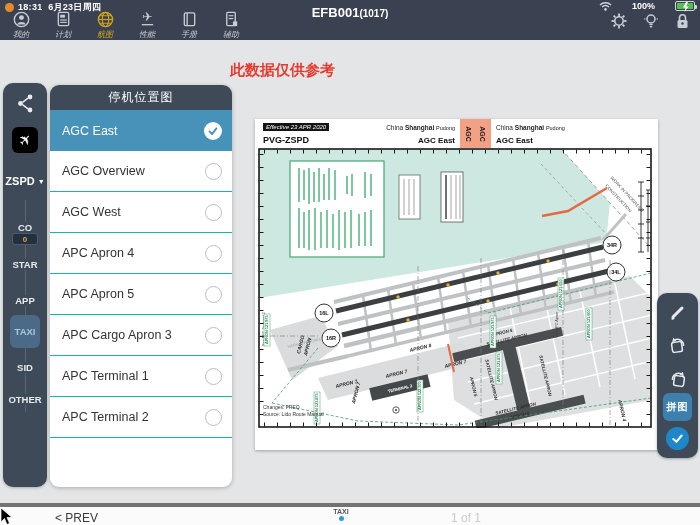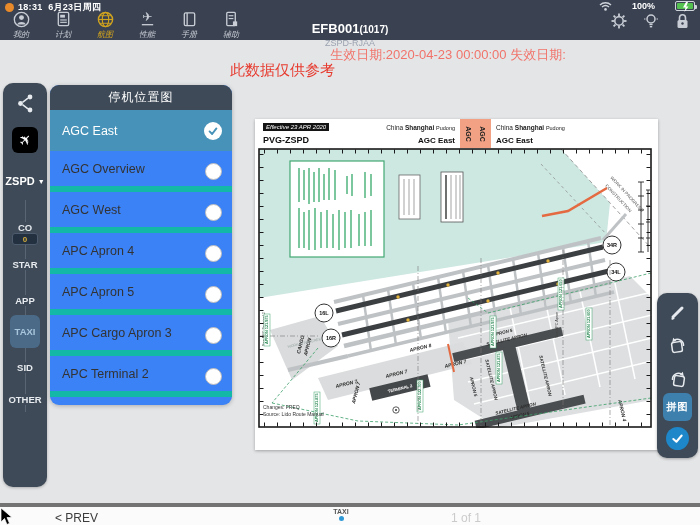--- a/index.html
+++ b/index.html
@@ -13,46 +13,46 @@
   .rec-dot { position:absolute; left:5px; top:3px; width:9px; height:9px; border-radius:50%; background:#e88a2a; }
   .status-right { position:absolute; right:5px; top:1px; display:flex; align-items:center; gap:20px; color:#fff; font-size:9px; font-weight:bold; }
   .batt { position:relative; width:20px; height:10px; border:1px solid #cfd3da; border-radius:2px; }
   .batt .fill { position:absolute; left:1px; top:1px; bottom:1px; width:16px; background:#54c04f; border-radius:1px; }
   .batt .nub { position:absolute; right:-3px; top:3px; width:2px; height:4px; background:#cfd3da; border-radius:0 1px 1px 0; }
   .nav-tabs { position:absolute; left:0; top:11px; display:flex; }
   .nav-tab { width:42px; height:29px; display:flex; flex-direction:column; align-items:center; gap:1px; color:#c9ced6; }
   .nav-tab .lbl { font-size:8px;font-style:italic; }
   .nav-tab.active { color:#d2a41e; }
   .title-block { position:absolute; left:250px; width:200px; top:5px; text-align:center; color:#fff; }
-  .title-block .t1 { font-size:13px; font-weight:bold;margin-top:16px; }
+  .title-block .t1 { font-size:13px; font-weight:bold; }
   .title-block .t1 .fno { font-size:10px; }
   .title-block .t2 { font-size:9px; color:#9ba3b0; margin-top:2px; }
   .action-icons { position:absolute; right:10px; top:13px; display:flex; gap:16px; align-items:center; }
 
   
   .validity { position:absolute; left:233px; top:46px; width:430px; text-align:center; font-size:13px; color:#f1736a; }
-  .disclaimer { position:absolute; left:230px; top:61px; font-size:15px; font-weight:normal; color:#e73a2e; }
+  .disclaimer { position:absolute; left:230px; top:61px; font-size:15px; font-weight:bold; color:#e73a2e; }
 
   
   .rail { position:absolute; left:3px; top:83px; width:44px; height:404px; background:#3e4a57; border-radius:10px; box-shadow:0 1px 3px rgba(0,0,0,.25); }
   .rail .vline { position:absolute; left:22px; top:117px; height:212px; border-left:1px solid #5a6573; }
   .rail-share { position:absolute; left:13px; top:10px; }
   .plane-btn { position:absolute; left:9px; top:44px; width:26px; height:26px; background:#000; border-radius:6px; color:#fff; text-align:center; font-size:15px; line-height:26px; }
   .plane-btn span { display:inline-block; transform:rotate(-45deg); }
   .apt-dd { position:absolute; left:0; top:92px; width:44px; text-align:center; color:#fff; font-size:11px; font-weight:bold; }
   .apt-dd .arr { font-size:7px; vertical-align:1px; }
   .cat { position:absolute; width:44px; text-align:center; color:#e7ebef; font-size:9.5px; font-weight:bold; }
   .cat span { background:#3e4a57; padding:0 3px; }
   .badge0 { position:absolute; left:9px; top:150px; width:26px; height:12px; background:#233040; border:1px solid #4c5c6e; border-radius:3px; color:#d6ae3c; font-size:8px; font-weight:bold; text-align:center; line-height:11px; }
   .cat-active { position:absolute; left:7px; top:232px; width:30px; height:33px; background:#4a6a88; border-radius:6px; color:#a9c6dc; font-size:9.5px; font-weight:bold; display:flex; align-items:center; justify-content:center; }
 
   
-  .panel { position:absolute; left:50px; top:85px; width:182px; height:320px; background:#3b82f6; border-radius:9px; overflow:hidden; box-shadow:0 1px 4px rgba(0,0,0,.25); }
+  .panel { position:absolute; left:50px; top:85px; width:182px; height:402px; background:#ffffff; border-radius:9px; overflow:hidden; box-shadow:0 1px 4px rgba(0,0,0,.25); }
   .panel-head { height:25px; background:#3e4a57; color:#fff; font-size:12px; display:flex; align-items:center; justify-content:center; letter-spacing:1px; }
-  .item { position:relative; height:41px; border-bottom:6px solid #14b8a6; display:flex; align-items:center; }
+  .item { position:relative; height:41px; border-bottom:1px solid #14b8a6; display:flex; align-items:center; }
   .item .lab { margin-left:12px; font-size:12.5px; color:#333; }
   .item .radio { position:absolute; right:10px; top:12px; width:17px; height:17px; border:1.5px solid #bdbdbd; border-radius:50%; background:#fff; }
   .item.sel { background:#4792b8; border-bottom:none; }
   .item.sel .lab { color:#fff; }
   .item .checkc { position:absolute; right:10px; top:12px; width:18px; height:18px; border-radius:50%; background:#fff; display:flex; align-items:center; justify-content:center; }
 
   
   .page { position:absolute; left:255px; top:119px; width:403px; height:331px; background:#fff; box-shadow:0 1px 3px rgba(0,0,0,.3); }
   .eff-box { position:absolute; left:8px; top:4px; background:#141414; color:#fff; font-size:6px; font-style:italic; padding:1px 3px; }
   .proute { position:absolute; left:8px; top:16px; font-size:9px; font-weight:bold; color:#111; }
@@ -160,21 +160,20 @@
           <line x1="6" y1="5" x2="11" y2="5" stroke="#c9ced6" stroke-width="1.2"></line>
           <line x1="6" y1="8" x2="11" y2="8" stroke="#c9ced6" stroke-width="1.2"></line>
           <rect x="10.5" y="11" width="4.5" height="5" fill="#c9ced6"></rect>
         </svg>
         <span class="lbl">辅助</span>
       </div>
     </div>
 
     <div class="title-block">
       <div class="t1"><span>EFB001</span><span class="fno">(1017)</span></div>
-      <div class="t2">ZSPD-RJAA</div>
     </div>
 
     <div class="action-icons">
       <svg width="16" height="16" viewBox="0 0 16 16">
         <circle cx="8" cy="8" r="4.2" fill="none" stroke="#c9ced6" stroke-width="1.6"></circle>
         <g stroke="#c9ced6" stroke-width="1.8">
           <line x1="8" y1="0.5" x2="8" y2="3"></line>
             <line x1="8" y1="13" x2="8" y2="15.5"></line>
           <line x1="0.5" y1="8" x2="3" y2="8"></line>
             <line x1="13" y1="8" x2="15.5" y2="8"></line>
@@ -192,21 +191,20 @@
         <line x1="13.5" y1="6" x2="15" y2="6" stroke="#c9ced6" stroke-width="1.2"></line>
       </svg>
       <svg width="15" height="16" viewBox="0 0 15 16">
         <rect x="2.5" y="7" width="10" height="8" rx="1.5" fill="#c9ced6"></rect>
         <path d="M4.5,7 V4.8 a3,3 0 0 1 6,0 V7" fill="none" stroke="#c9ced6" stroke-width="1.6"></path>
         <circle cx="7.5" cy="10.5" r="1.2" fill="#3a4150"></circle>
       </svg>
     </div>
   </div>
 
-  <div class="validity">生效日期:2020-04-23 00:00:00 失效日期:</div>
   <div class="disclaimer">此数据仅供参考</div>
 
   <div class="rail">
     <div class="rail-share">
       <svg width="19" height="21" viewBox="0 0 19 21">
         <circle cx="14" cy="4" r="2.4" fill="#e7ebef"></circle>
         <circle cx="4.5" cy="10.5" r="2.4" fill="#e7ebef"></circle>
         <circle cx="14" cy="17" r="2.4" fill="#e7ebef"></circle>
         <line x1="6.5" y1="9.3" x2="12" y2="5.2" stroke="#e7ebef" stroke-width="1.5"></line>
         <line x1="6.5" y1="11.7" x2="12" y2="15.8" stroke="#e7ebef" stroke-width="1.5"></line>
@@ -250,20 +248,24 @@
     <div class="item">
         <span class="lab">APC Apron 4</span>
         <span class="radio"></span>
       </div>
     <div class="item">
         <span class="lab">APC Apron 5</span>
         <span class="radio"></span>
       </div>
     <div class="item">
         <span class="lab">APC Cargo Apron 3</span>
+        <span class="radio"></span>
+      </div>
+    <div class="item">
+        <span class="lab">APC Terminal 1</span>
         <span class="radio"></span>
       </div>
     <div class="item">
         <span class="lab">APC Terminal 2</span>
         <span class="radio"></span>
       </div>
   </div>
 
   <div class="page">
     <div class="eff-box">Effective 23 APR 2020</div>

